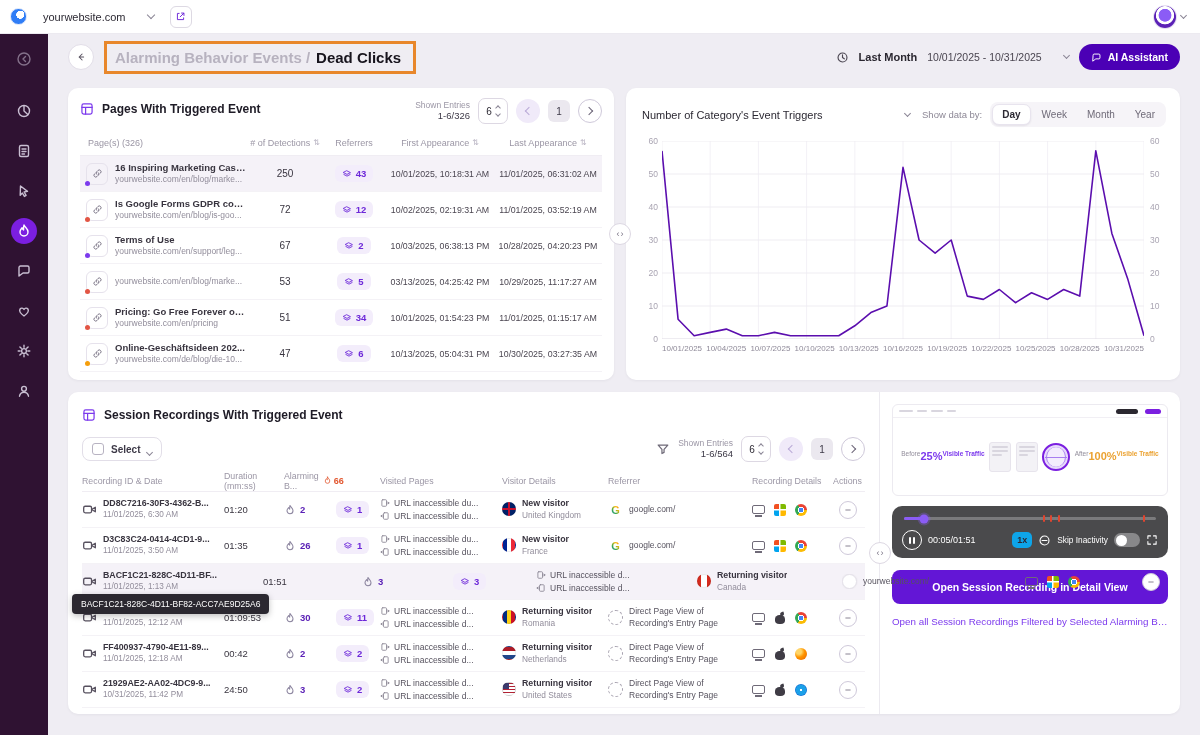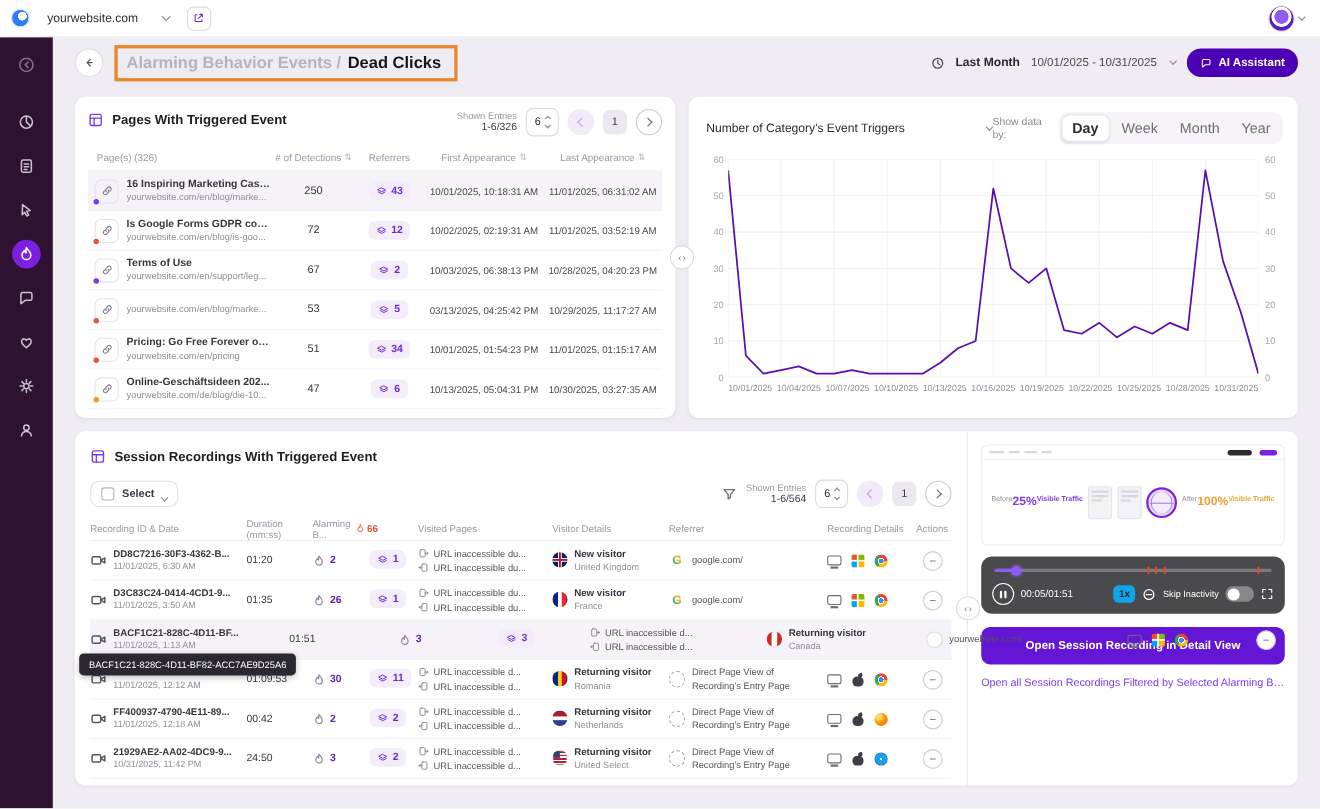--- a/index.html
+++ b/index.html
@@ -27,21 +27,21 @@
   
   .main { position:absolute; left:48px; top:34px; right:0; bottom:0; overflow:hidden; }
   .page-header { height:46px; display:flex; align-items:center; padding:0 20px; gap:10px; }
   .back-btn { width:26px; height:26px; border-radius:50%; background:#fff; border:1px solid #e2dee8; color:#57515f; font-size:13px; display:flex; align-items:center; justify-content:center; cursor:pointer; }
   .title-annot { display:flex; align-items:center; gap:6px; border:3px solid #e8872b; padding:5px 12px 5px 8px; }
   .t-prefix { font-size:15px; font-weight:700; color:#b7b2bf; }
   .t-current { font-size:15px; font-weight:800; color:#17141d; }
   .ph-right { margin-left:auto; display:flex; align-items:center; gap:10px; }
   .clock-ic { color:#4a4550; }
   .period { font-size:11px; font-weight:700; color:#2a2730; }
-  .drange { font-size:10.5px; color:#4a4550; display:flex; align-items:center; gap:12px; cursor:pointer; }
+  .drange { font-size:10.5px; color:#4a4550; display:flex; align-items:center; gap:22px; cursor:pointer; }
   .ai-btn { background:#4b00b5; color:#fff; border:none; border-radius:15px; height:26px; padding:0 12px; font-size:10.5px; font-weight:700; display:flex; align-items:center; gap:6px; cursor:pointer; font-family:"Liberation Sans",sans-serif; }
 
   .content { padding:8px 20px 0; position:relative; }
   .card { background:#fff; border-radius:10px; box-shadow:0 1px 3px rgba(25,12,46,.05); }
 
   .row-top { display:flex; gap:12px; position:relative; }
   .pages-card { width:546px; height:292px; padding:10px 12px; }
   .chart-card { flex:1; height:292px; padding:10px 10px 6px; }
 
   .divider-toggle { position:absolute; width:22px; height:22px; border-radius:50%; background:#fff; border:1px solid #ddd8e3; color:#7a7485; font-size:9px; display:flex; align-items:center; justify-content:center; gap:1px; cursor:pointer; z-index:5; }
@@ -88,21 +88,21 @@
   .refpill svg { width:10px; height:10px; }
   .cell-dt { font-size:8.8px; color:#4a4550; text-align:center; white-space:nowrap; }
   .cell-center { display:flex; justify-content:center; }
 
   
   .chart-head { display:flex; align-items:center; justify-content:space-between; padding:4px 4px 0 6px; }
   .chart-dd { display:flex; align-items:center; justify-content:space-between; width:268px; font-size:11px; color:#2c2933; cursor:pointer; }
   .showby { display:flex; align-items:center; gap:8px; }
   .showby-label { font-size:9.5px; color:#8d8896; }
   .pillgroup { display:flex; align-items:center; gap:2px; background:#f6f4f8; border-radius:8px; padding:2px; }
-  .pill { font-size:13px; color:#6f6a78; padding:4px 9px; border-radius:7px; cursor:pointer; }
+  .pill { font-size:10px; color:#6f6a78; padding:4px 9px; border-radius:7px; cursor:pointer; }
   .pill.active { background:#fff; border:1px solid #e8e4ee; box-shadow:0 1px 2px rgba(25,12,46,.08); font-weight:700; color:#2c2933; }
   .chart-wrap { display:flex; margin-top:14px; padding:0 2px; }
   .ylab { position:relative; width:24px; height:198px; flex:none; }
   .ytick { position:absolute; left:0; right:4px; text-align:right; font-size:8.5px; color:#a9a4b2; transform:translateY(-50%); }
   .ylab.right .ytick { text-align:left; left:6px; right:0; }
   .chart-body { flex:1; min-width:0; }
   #chart-svg { width:100%; height:198px; display:block; }
   .xlabels { display:flex; justify-content:space-between; margin-top:5px; }
   .xlabels div { font-size:8px; color:#8f8a99; white-space:nowrap; }
 
@@ -1074,21 +1074,21 @@
                       <rect x="5.6" y="2.8" width="7.4" height="10.4" rx="1.4"></rect>
                       <path d="M5.6 8h-4M3.3 6.3L1.6 8l1.7 1.7"></path>
                     </svg>
                     <span>URL inaccessible d...</span>
                   </span>
                 </div>
                 <div class="c-visitor">
                   <span class="flag flag-us"></span>
                   <span class="vtxt">
                     <span class="vtype">Returning visitor</span>
-                    <span class="vcountry">United Select</span>
+                    <span class="vcountry">United States</span>
                   </span>
                 </div>
                 <div class="c-ref">
                   <span class="refic ref-direct"></span>
                   <span class="reftxt">Direct Page View of Recording's Entry Page</span>
                 </div>
                 <div class="c-details">
                   <span class="dev-desktop"></span>
                   <span class="osic os-apple"></span>
                   <span class="bric br-safari"></span>

